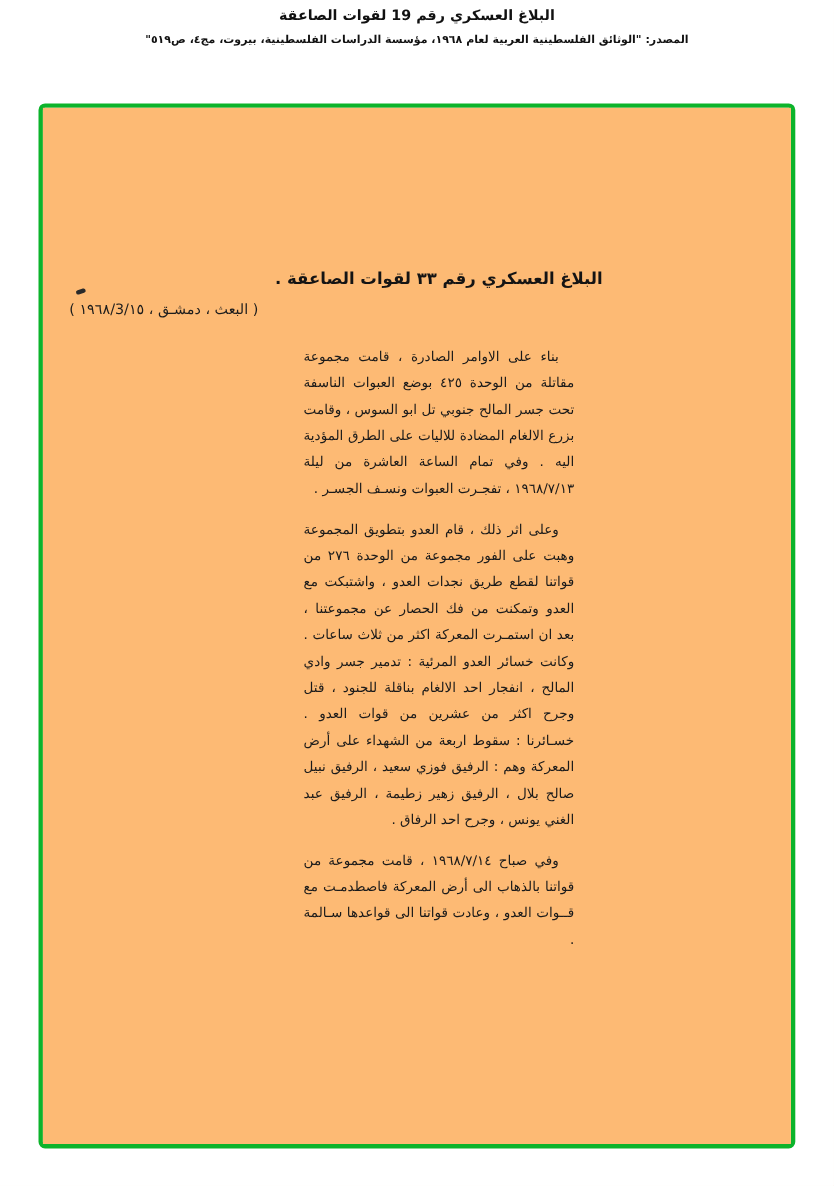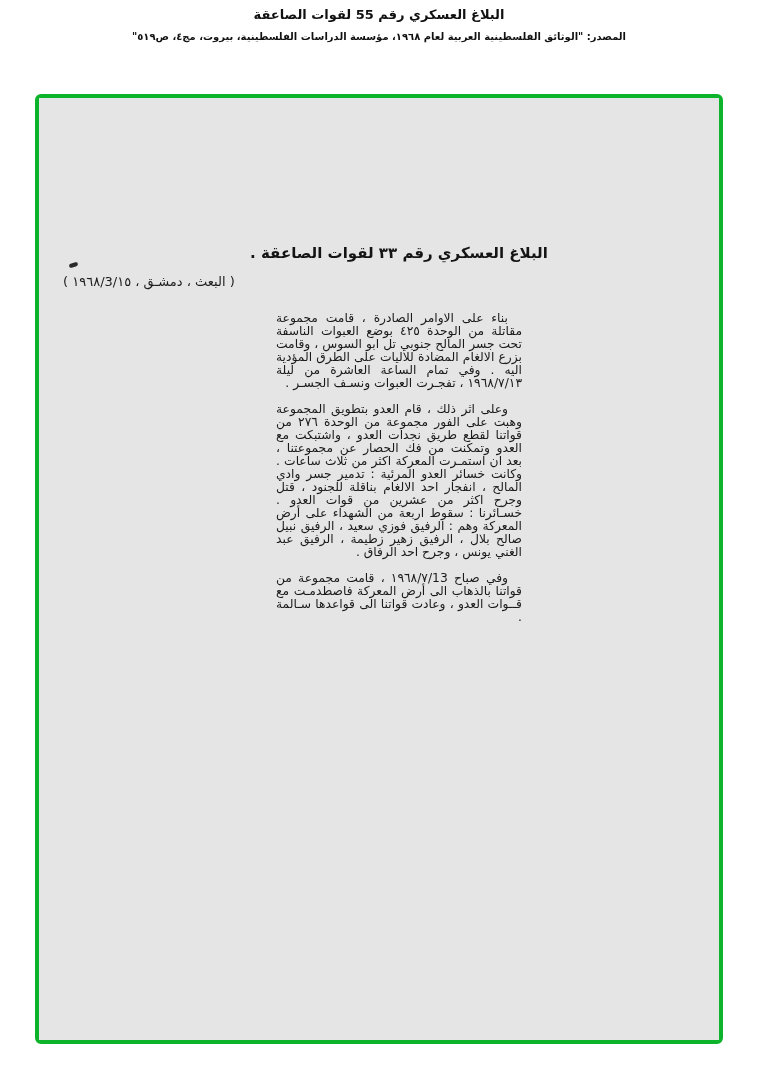--- a/index.html
+++ b/index.html
@@ -41,21 +41,21 @@
     height: 950px;
     border: 4px solid var(--border-green, #0cb32b);
     border-radius: 6px;
     background: #ffffff;
   }
   .scan-page {
     position: relative;
     direction: rtl;
     width: 100%;
     height: 100%;
-    background: #e5e5e5;
+    background: #fdba74;
     padding-left: 40px;
   }
 
   .doc-title {
     margin: 0;
     padding-top: 146px;
     text-align: center;
     font-size: 15px;
     font-weight: bold;
     color: #141414;
@@ -81,49 +81,49 @@
     border-radius: 2px;
     transform: rotate(-18deg);
   }
 
   .doc-body {
     width: 246px;
     margin: 50px auto 0;
     direction: rtl;
     text-align: justify;
     font-size: 12.3px;
-    line-height: 13px;
+    line-height: 24px;
     color: #1a1a1a;
   }
   .doc-body p {
     margin: 0 0 13px 0;
     text-indent: 14px; 
   }
 </style>
 </head>
 <body>
 
 <div class="page">
 
   <header class="page-header">
-    <div class="page-title">البلاغ العسكري رقم 55 لقوات الصاعقة</div>
+    <div class="page-title">البلاغ العسكري رقم 19 لقوات الصاعقة</div>
     <div class="page-source">المصدر: "الوثائق الفلسطينية العربية لعام ١٩٦٨، مؤسسة الدراسات الفلسطينية، بيروت، مج٤، ص٥١٩"</div>
   </header>
 
   <div class="scan-frame">
     <div class="scan-page">
 
       <h1 class="doc-title">البلاغ العسكري رقم ٣٣ لقوات الصاعقة .</h1>
 
       <div class="artifact"></div>
 
       <div class="dateline">( البعث ، دمشـق ، ١٩٦٨/3/١٥ )</div>
 
       <div class="doc-body">
         <p>بناء على الاوامر الصادرة ، قامت مجموعة مقاتلة من الوحدة ٤٢٥ بوضع العبوات الناسفة تحت جسر المالح جنوبي تل ابو السوس ، وقامت بزرع الالغام المضادة للاليات على الطرق المؤدية اليه . وفي تمام الساعة العاشرة من ليلة ١٩٦٨/٧/١٣ ، تفجـرت العبوات ونسـف الجسـر .</p>
         <p>وعلى اثر ذلك ، قام العدو بتطويق المجموعة وهبت على الفور مجموعة من الوحدة ٢٧٦ من قواتنا لقطع طريق نجدات العدو ، واشتبكت مع العدو وتمكنت من فك الحصار عن مجموعتنا ، بعد ان استمـرت المعركة اكثر من ثلاث ساعات . وكانت خسائر العدو المرئية : تدمير جسر وادي المالح ، انفجار احد الالغام بناقلة للجنود ، قتل وجرح اكثر من عشرين من قوات العدو . خسـائرنا : سقوط اربعة من الشهداء على أرض المعركة وهم : الرفيق فوزي سعيد ، الرفيق نبيل صالح بلال ، الرفيق زهير زطيمة ، الرفيق عبد الغني يونس ، وجرح احد الرفاق .</p>
-        <p>وفي صباح ١٩٦٨/٧/13 ، قامت مجموعة من قواتنا بالذهاب الى أرض المعركة فاصطدمـت مع قــوات العدو ، وعادت قواتنا الى قواعدها سـالمة .</p>
+        <p>وفي صباح ١٩٦٨/٧/١٤ ، قامت مجموعة من قواتنا بالذهاب الى أرض المعركة فاصطدمـت مع قــوات العدو ، وعادت قواتنا الى قواعدها سـالمة .</p>
       </div>
 
     </div>
   </div>
 
 </div>
 
 </body></html>

